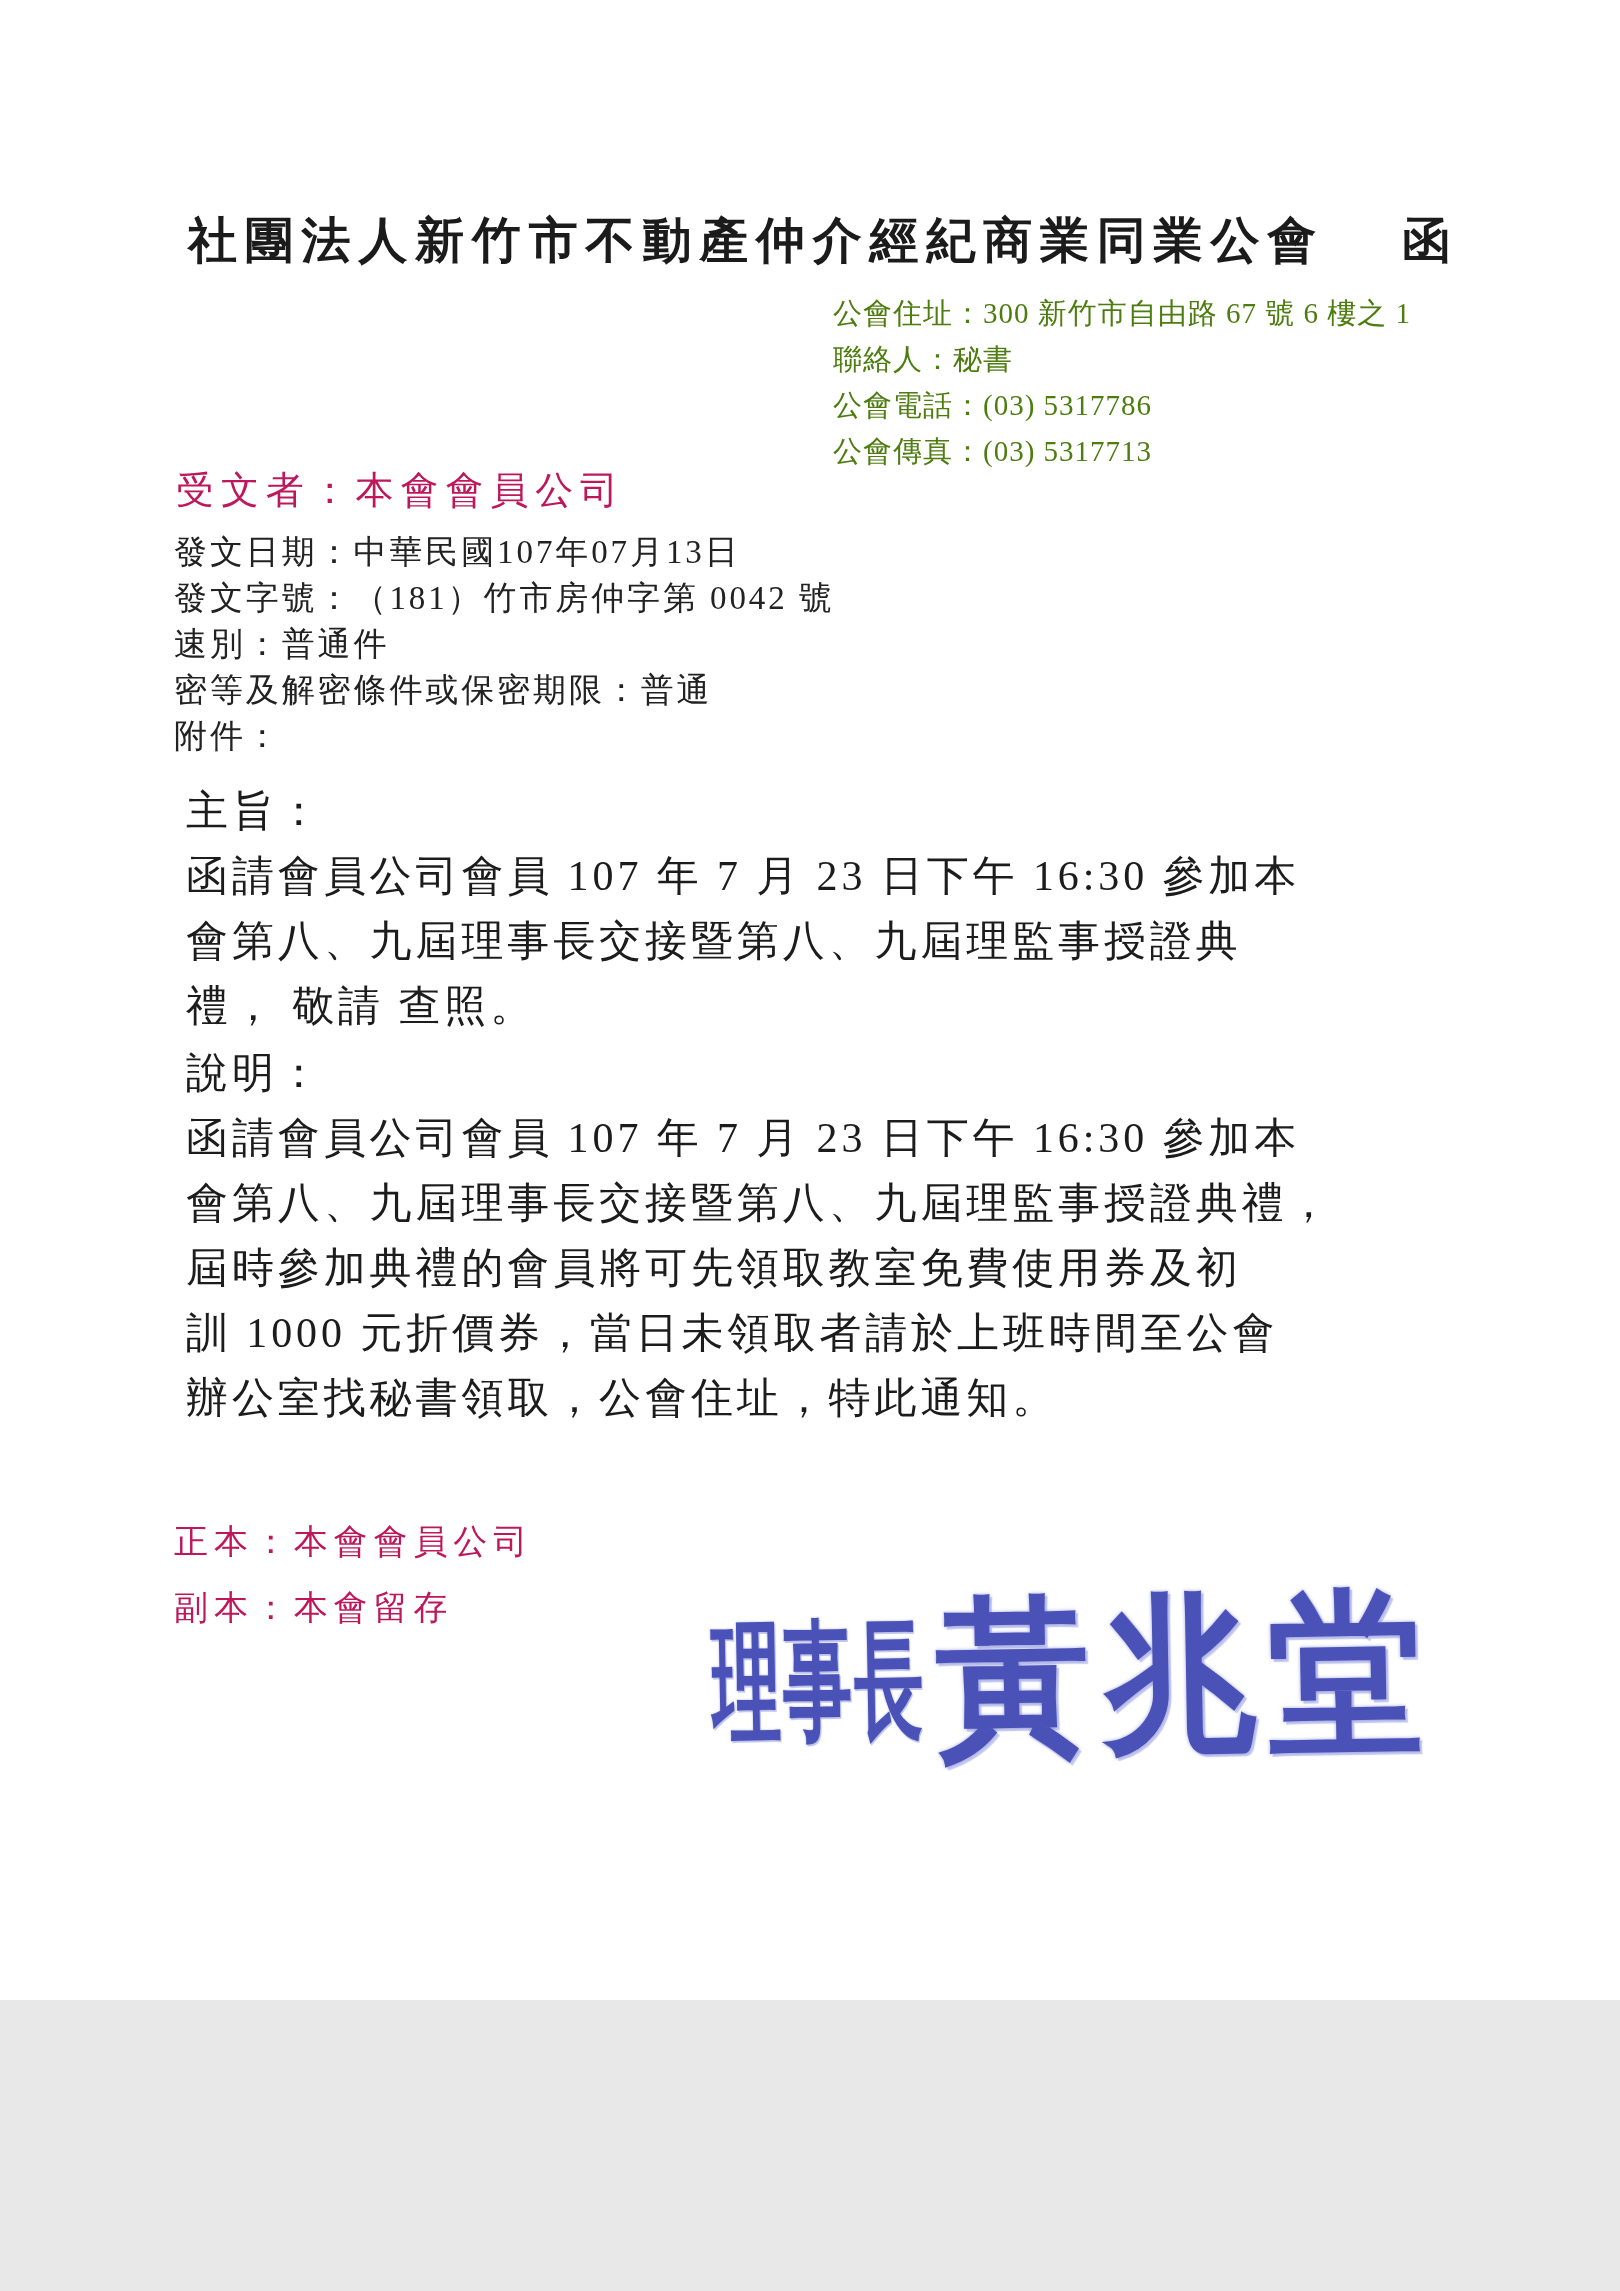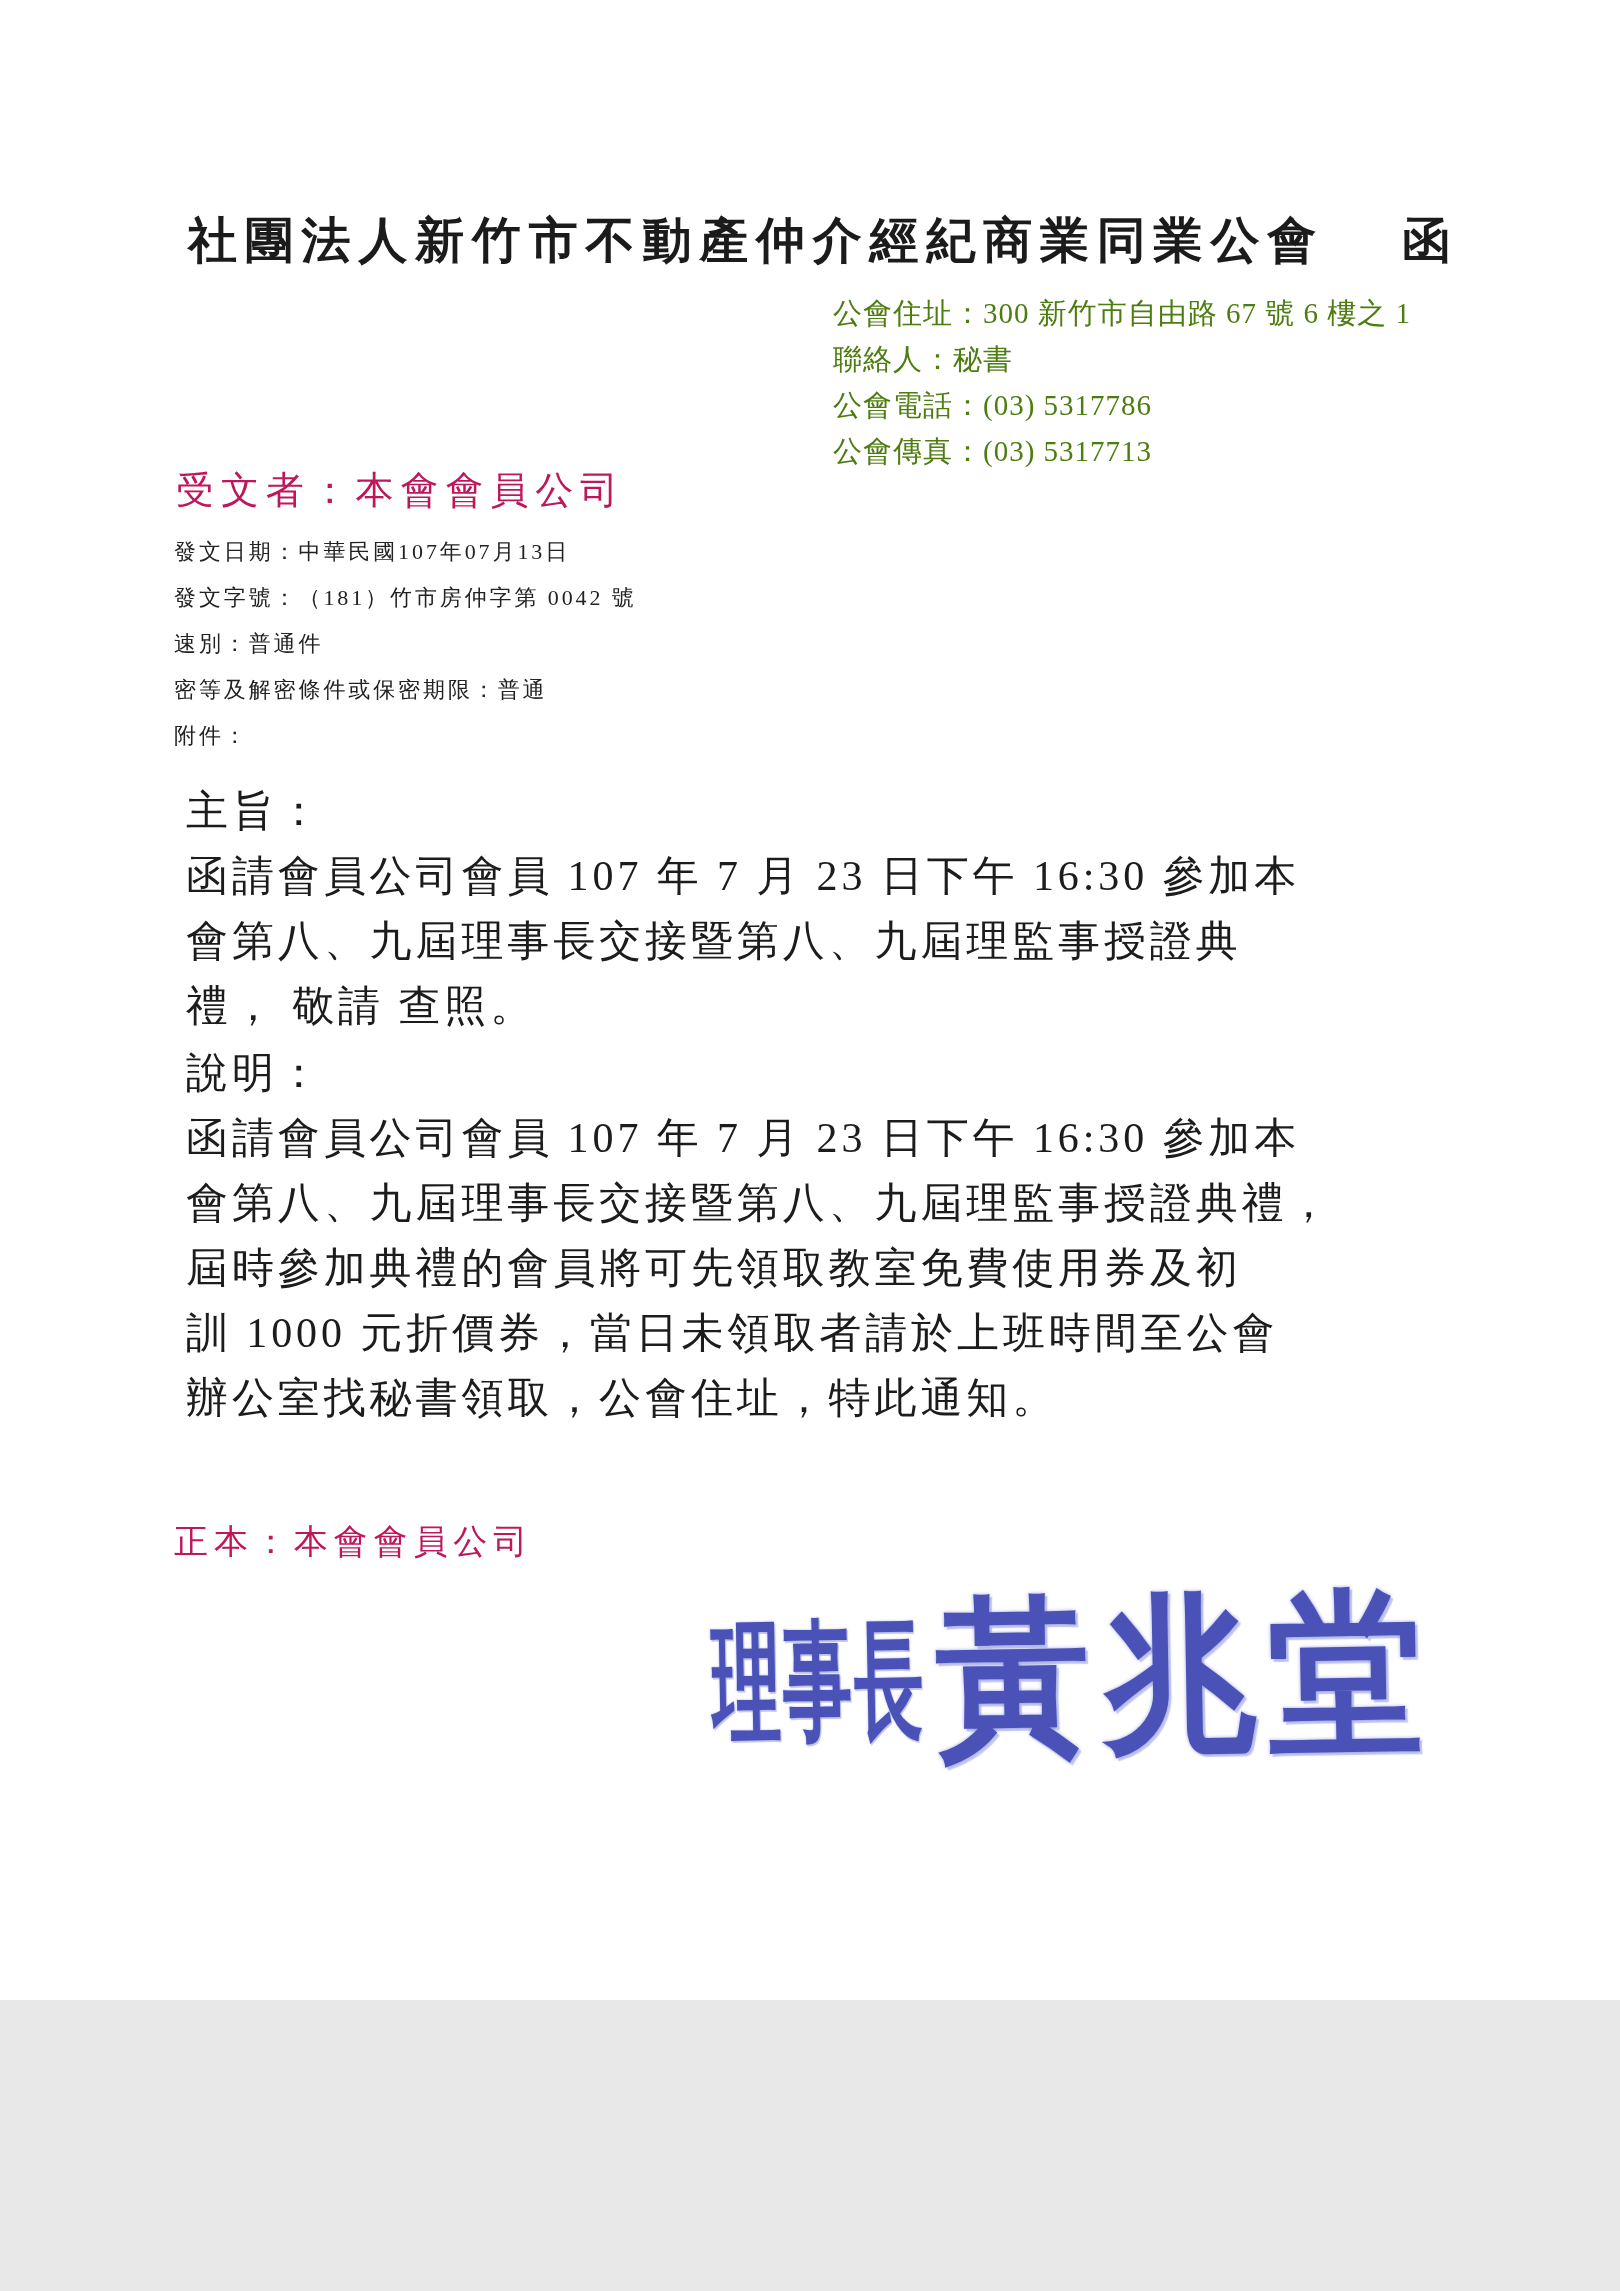--- a/index.html
+++ b/index.html
@@ -56,21 +56,21 @@
     letter-spacing: 6.9px;
     white-space: nowrap;
     color: #be185d;
   }
 
   
   .meta-block {
     position: absolute;
     left: 174px;
     top: 529px;
-    font-size: 22px;
+    font-size: 33px;
     letter-spacing: 2.9px;
     white-space: nowrap;
     color: #222222;
   }
   .meta-line { height: 46px; line-height: 46px; }
 
   
   .para {
     position: absolute;
     left: 186px;
@@ -184,20 +184,21 @@
       <div class="para-line">函請會員公司會員 107 年 7 月 23 日下午 16:30 參加本</div>
       <div class="para-line">會第八、九屆理事長交接暨第八、九屆理監事授證典禮，</div>
       <div class="para-line">屆時參加典禮的會員將可先領取教室免費使用券及初</div>
       <div class="para-line">訓 1000 元折價券，當日未領取者請於上班時間至公會</div>
       <div class="para-line">辦公室找秘書領取，公會住址，特此通知。</div>
     </div>
   </div>
 
   <div class="copies-block">
     <div class="copies-line"><span>正本：</span><span>本會會員公司</span></div>
+    <div class="copies-line"><span>副本：</span><span>本會留存</span></div>
   </div>
 
   <div class="stamp">
     <span class="stamp-role">理事長</span>
     <span class="stamp-name">黃兆堂</span>
   </div>
 
 </div>
 
 

